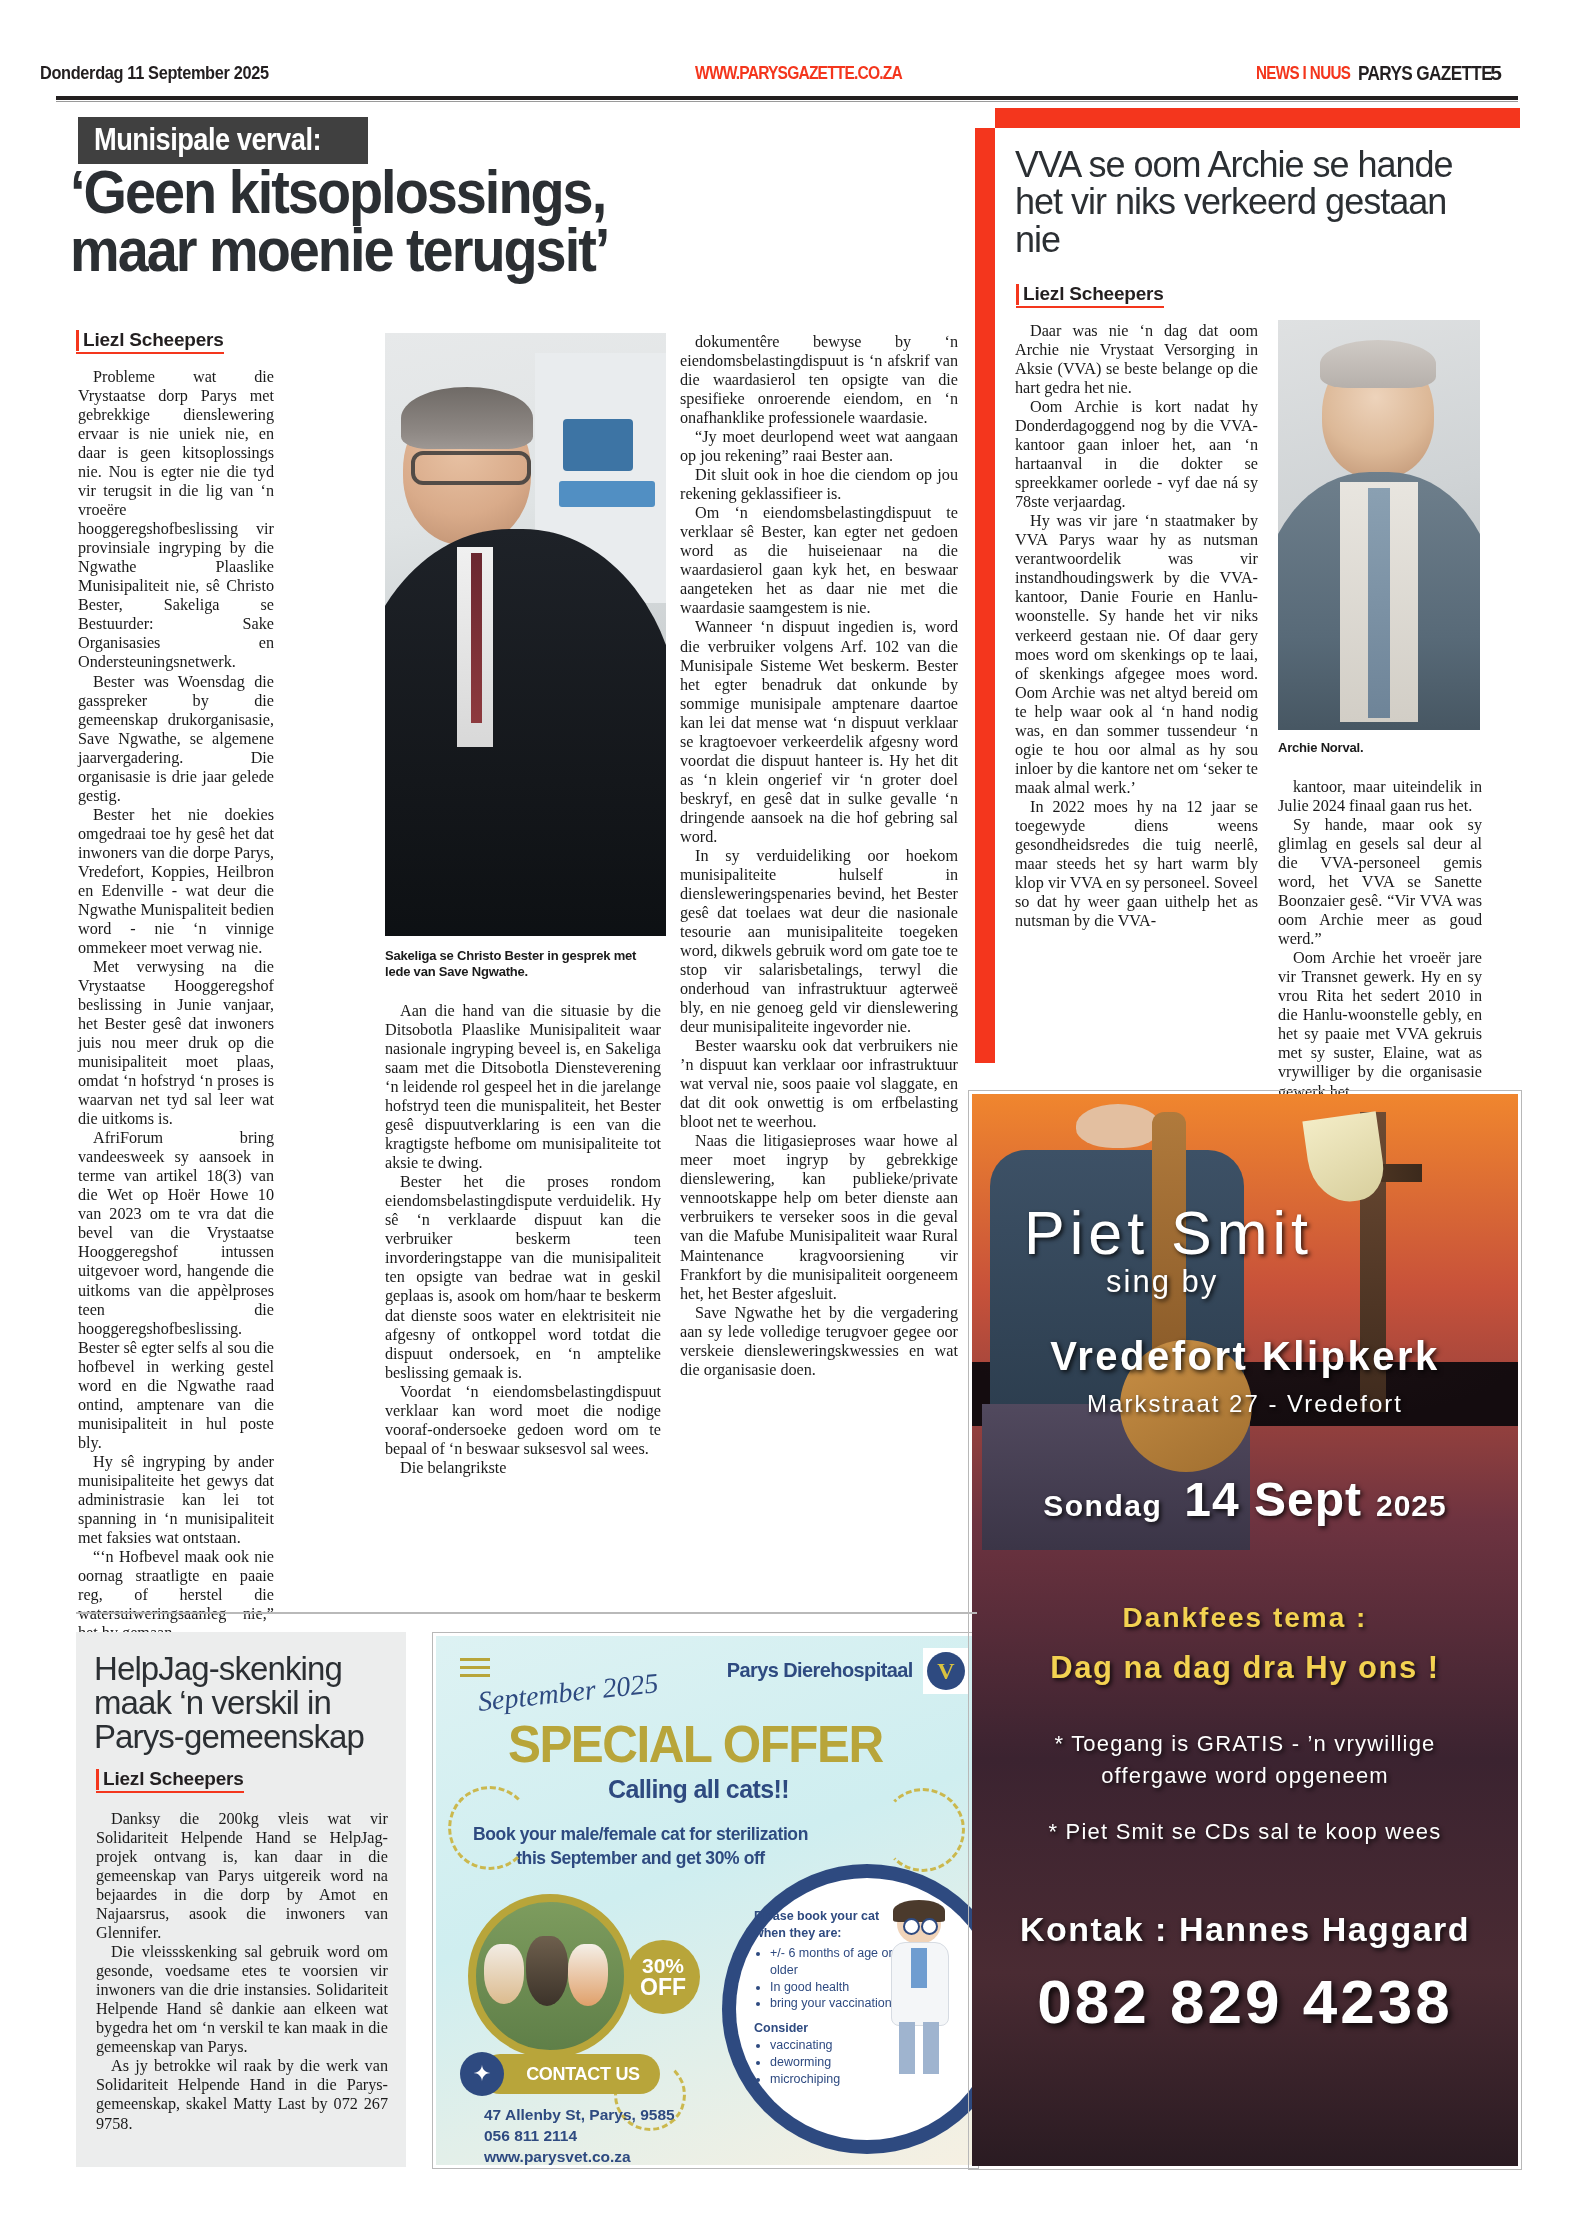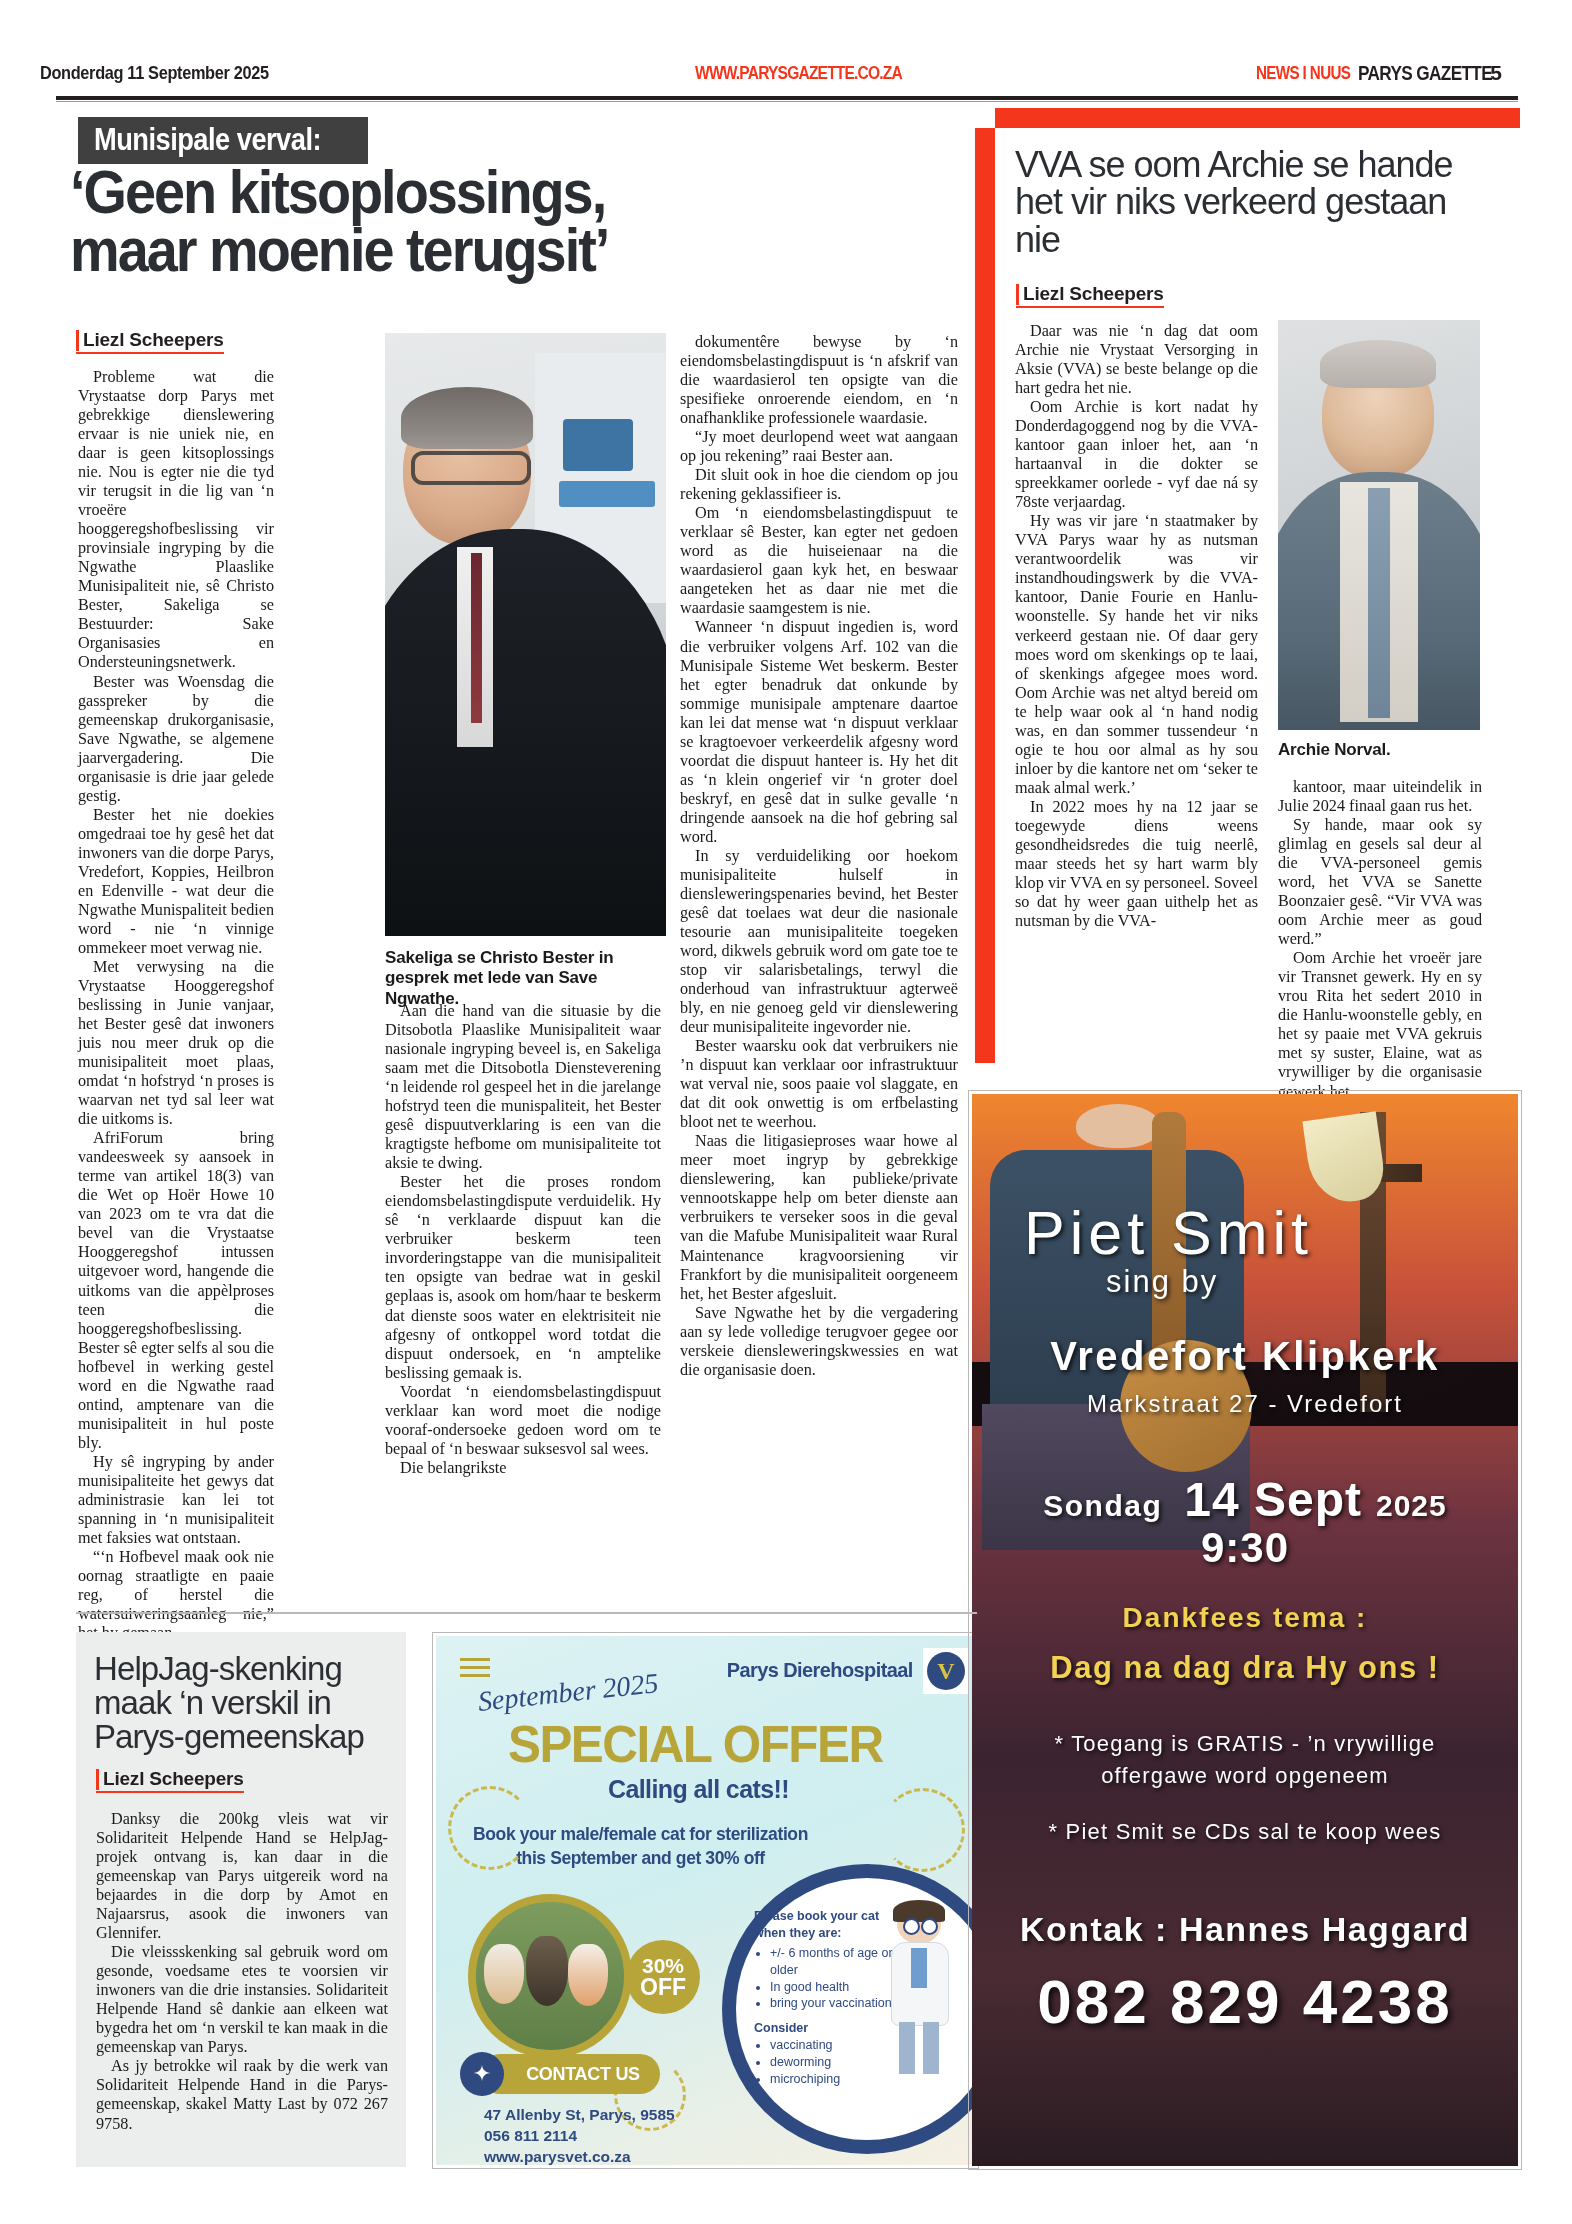--- a/index.html
+++ b/index.html
@@ -47,21 +47,21 @@
   .byline::after{content:"";position:absolute;left:0;right:0;bottom:0;height:2px;background:#f4361d;}
   .byline span{font-family:"Liberation Sans",sans-serif;font-weight:700;
     font-size:19px;color:#231f20;letter-spacing:-.2px;}
 
   
   .col{position:absolute;font-family:"Liberation Serif",serif;font-size:16.2px;
     line-height:1.175;color:#1a1a1a;text-align:justify;
     -webkit-hyphens:auto;hyphens:auto;}
   .col p{margin:0;text-indent:15px;}
 
-  .cap{font-family:"Liberation Sans",sans-serif;font-weight:700;font-size:17px;
+  .cap{font-family:"Liberation Sans",sans-serif;font-weight:700;font-size:13px;
     line-height:1.2;color:#1a1a1a;letter-spacing:-.2px;}
 
   
   .photo{position:absolute;overflow:hidden;background:#cfd3d6;}
   .ph-bg{position:absolute;inset:0;}
 
   
   .vva{position:absolute;left:975px;top:108px;width:545px;height:955px;}
   .vva-lbar{position:absolute;left:0;top:20px;width:20px;height:935px;background:#f4361d;}
   .vva-tbar{position:absolute;left:20px;top:0;width:525px;height:20px;background:#f4361d;}
@@ -386,23 +386,20 @@
 
       <div style="position:absolute;left:0;right:0;top:378px;text-align:center;white-space:nowrap;">
         <span style="font-family:'Liberation Sans',sans-serif;font-weight:700;font-size:30px;color:#fff;
                      letter-spacing:1.5px;text-shadow:2px 2px 4px rgba(0,0,0,.8);">Sondag</span>
         <span style="font-family:'Liberation Sans',sans-serif;font-weight:700;font-size:48px;color:#fff;
                      letter-spacing:1px;margin-left:18px;text-shadow:2px 2px 5px rgba(0,0,0,.85);">14 Sept</span>
         <span style="font-family:'Liberation Sans',sans-serif;font-weight:700;font-size:30px;color:#fff;
                      letter-spacing:1px;margin-left:10px;text-shadow:2px 2px 4px rgba(0,0,0,.8);">2025</span>
       </div>
 
-      <div style="position:absolute;left:0;right:0;top:430px;text-align:center;
-                  font-family:'Liberation Sans',sans-serif;font-weight:700;font-size:42px;color:#fff;
-                  letter-spacing:1px;text-shadow:2px 2px 5px rgba(0,0,0,.85);">9:30</div>
 
       <div style="position:absolute;left:0;right:0;top:508px;text-align:center;
                   font-family:'Liberation Sans',sans-serif;font-weight:700;font-size:28px;color:#f3d251;
                   letter-spacing:2px;text-shadow:2px 2px 4px rgba(0,0,0,.8);white-space:nowrap;">Dankfees tema :</div>
 
       <div style="position:absolute;left:0;right:0;top:556px;text-align:center;
                   font-family:'Liberation Sans',sans-serif;font-weight:700;font-size:31px;color:#f3d251;
                   letter-spacing:1.5px;text-shadow:2px 2px 4px rgba(0,0,0,.8);white-space:nowrap;">Dag na dag dra Hy ons !</div>
 
       <div style="position:absolute;left:32px;right:32px;top:634px;text-align:center;

